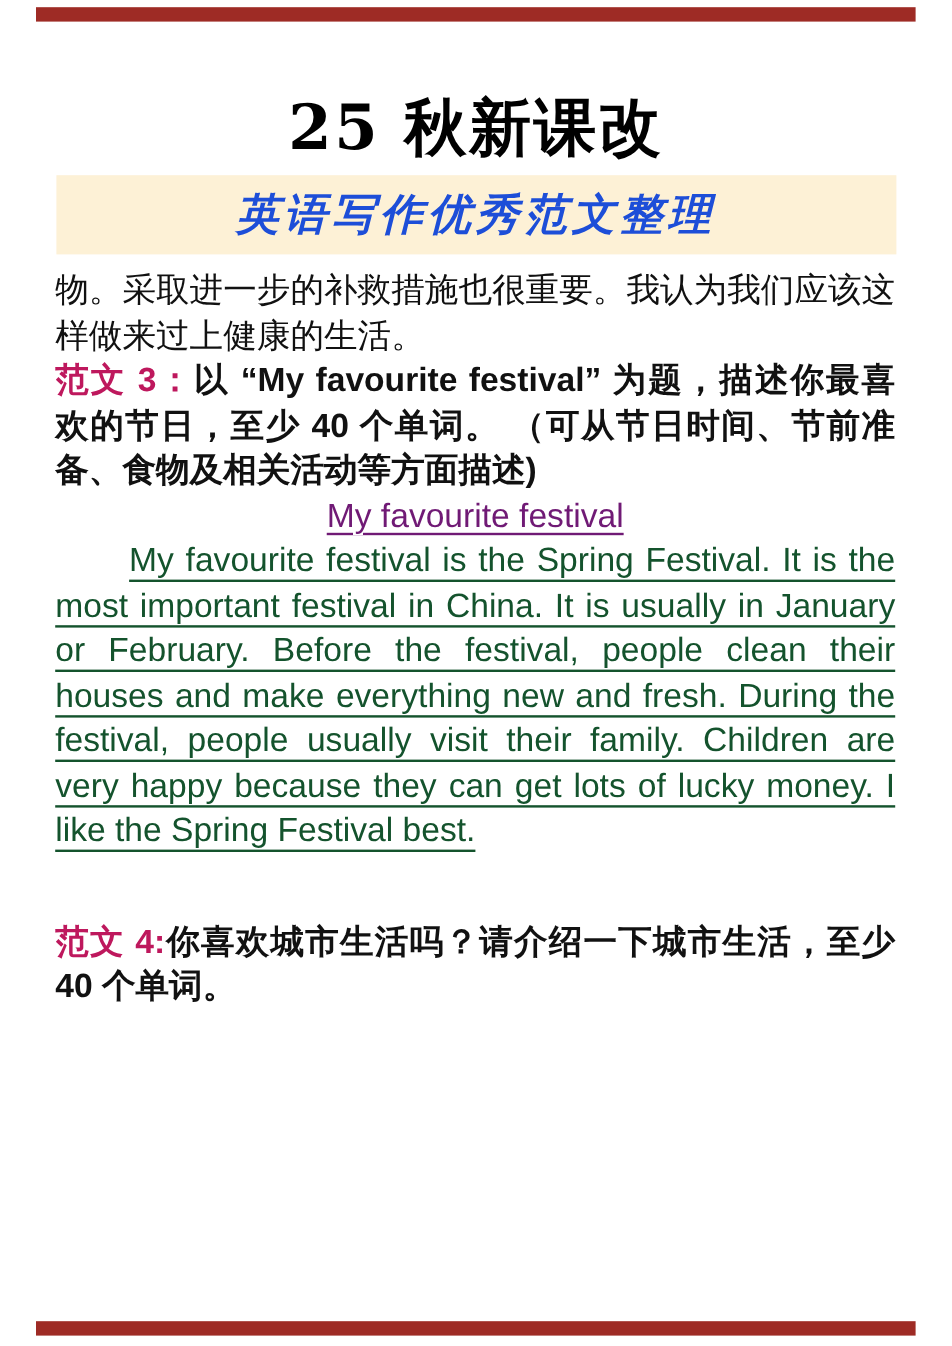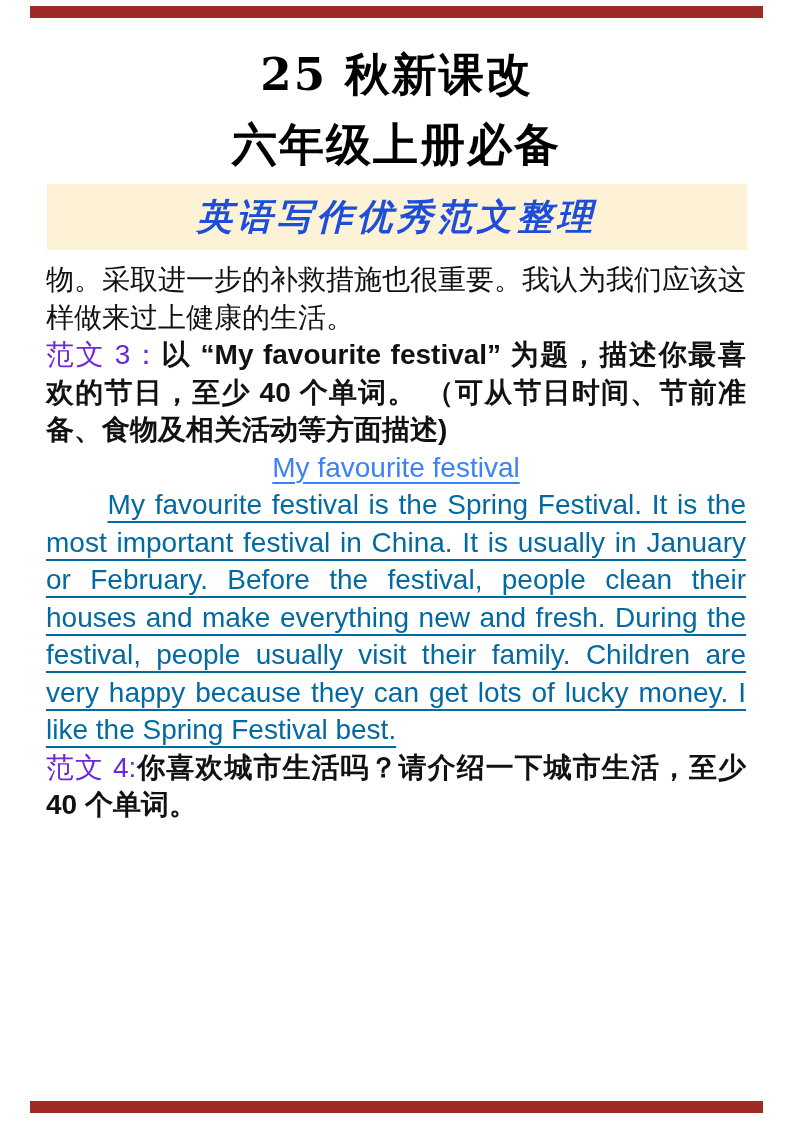--- a/index.html
+++ b/index.html
@@ -14,25 +14,25 @@
     color:#111111;
   }
   .deco-bar {
     position:absolute; left:30px; width:733px; height:12px;
     background:#9e2b25;
   }
   .deco-bar.top { top:6px; }
   .deco-bar.bottom { top:1101px; }
 
   .heading {
-    margin-top:40px;
+    margin-top:72px;
     text-align:center;
     font-family:"DejaVu Serif","Liberation Serif",serif;
     font-weight:bold;
-    font-size:45px;
+    font-size:52px;
     line-height:70px;
     color:#000000;
     letter-spacing:2px;
   }
   .banner {
     margin:0 auto;
     margin-top:4px;
     width:700px; height:66px;
     background:#fdf1d6;
     display:flex; align-items:center; justify-content:center;
@@ -47,49 +47,48 @@
   }
 
   .content {
     margin:11px 47px 0 46px;
     font-size:28px;
     line-height:37.5px;
     text-align:justify;
   }
   .content p { text-align:justify; }
   .bold { font-weight:bold; }
-  .label-blue { color:#6d28d9; font-weight:normal; }
+  .label-blue { color:#be185d; font-weight:bold; }
 
   .essay-title {
     text-align:center !important;
-    color:#3b82f6;
+    color:#701a75;
     text-decoration:underline;
     text-decoration-thickness:2px;
     text-underline-offset:5px;
   }
   .essay-en {
-    color:#0369a1;
+    color:#14532d;
     text-decoration:underline;
     text-decoration-thickness:2px;
     text-underline-offset:7px;
     text-indent:2.2em;
   }
   .essay-zh { text-indent:2.2em; }
-  .prompt4 { }
+  .prompt4 { margin-top:55px; }
 </style>
 </head>
 <body>
 
 <div class="page">
 
   <div class="deco-bar top"></div>
 
   <div class="heading">
     <div>25 秋新课改</div>
-    <div>六年级上册必备</div>
   </div>
 
   <div class="banner">
     <span class="banner-text">英语写作优秀范文整理</span>
   </div>
 
   <div class="content">
 
     <p>物。采取进一步的补救措施也很重要。我认为我们应该这样做来过上健康的生活。</p>
 

